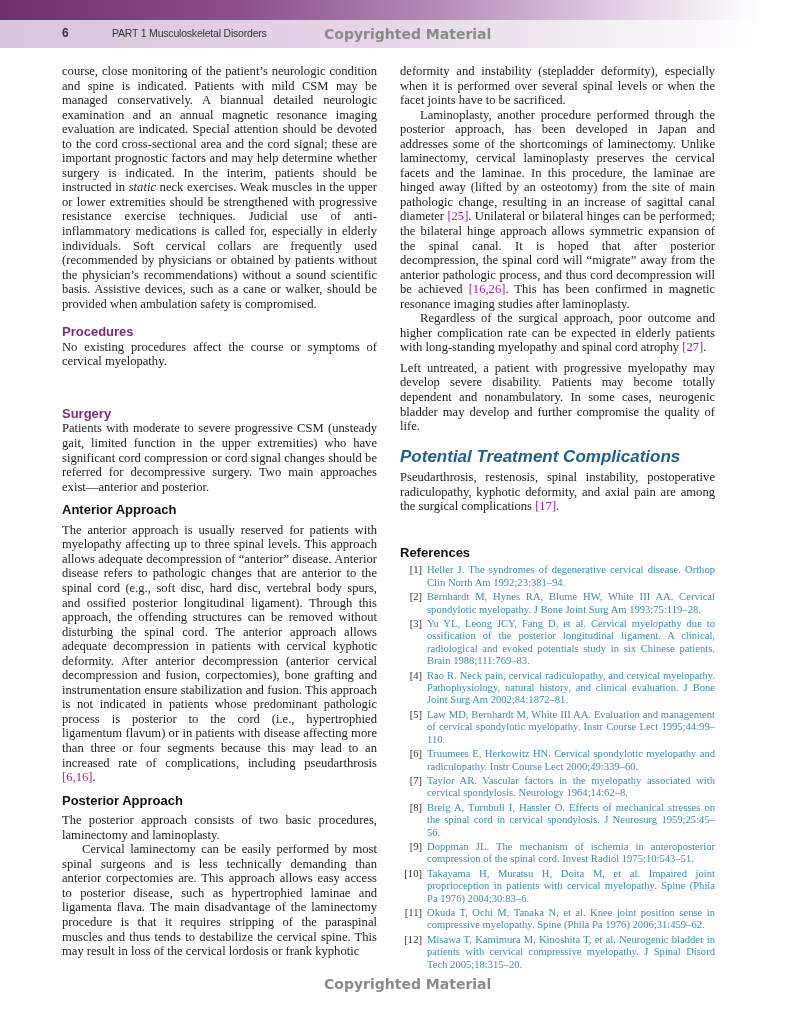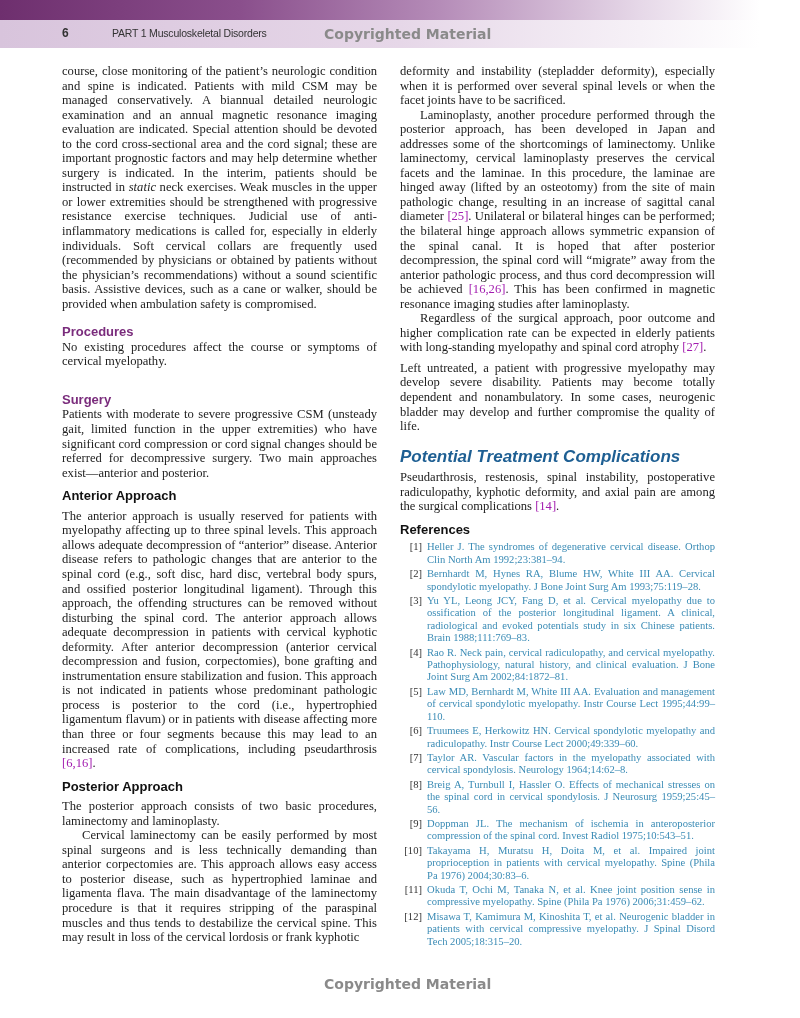--- a/index.html
+++ b/index.html
@@ -65,42 +65,42 @@
 <span class="page-num">6</span>
 <span class="running-head">PART 1  Musculoskeletal Disorders</span>
 <span class="watermark wm-top">Copyrighted Material</span>
 
 <div class="col col-left">
   <p><span>course, close monitoring of the patient’s neurologic condition and spine is indicated. Patients with mild CSM may be managed conservatively. A biannual detailed neurologic examination and an annual magnetic resonance imaging evaluation are indicated. Special attention should be devoted to the cord cross-sectional area and the cord signal; these are important prognostic factors and may help determine whether surgery is indicated. In the interim, patients should be instructed in </span><em>static</em><span> neck exercises. Weak muscles in the upper or lower extremities should be strengthened with progressive resistance exercise techniques. Judicial use of anti-inflammatory medications is called for, especially in elderly individuals. Soft cervical collars are frequently used (recommended by physicians or obtained by patients without the physician’s recommendations) without a sound scientific basis. Assistive devices, such as a cane or walker, should be provided when ambulation safety is compromised.</span></p>
 
   <h3 class="h-purple" style="margin-top:14px;">Procedures</h3>
   <p style="margin-top:0;">No existing procedures affect the course or symptoms of cervical myelopathy.</p>
 
-  <h3 class="h-purple" style="margin-top:24px;">Surgery</h3>
+  <h3 class="h-purple" style="margin-top:38px;">Surgery</h3>
   <p style="">Patients with moderate to severe progressive CSM (unsteady gait, limited function in the upper extremities) who have significant cord compression or cord signal changes should be referred for decompressive surgery. Two main approaches exist—anterior and posterior.</p>
 
   <h4 class="h-black" style="margin-top:9px;">Anterior Approach</h4>
   <p style="margin-top:5px;"><span>The anterior approach is usually reserved for patients with myelopathy affecting up to three spinal levels. This approach allows adequate decompression of “anterior” disease. Anterior disease refers to pathologic changes that are anterior to the spinal cord (e.g., soft disc, hard disc, vertebral body spurs, and ossified posterior longitudinal ligament). Through this approach, the offending structures can be removed without disturbing the spinal cord. The anterior approach allows adequate decompression in patients with cervical kyphotic deformity. After anterior decompression (anterior cervical decompression and fusion, corpectomies), bone grafting and instrumentation ensure stabilization and fusion. This approach is not indicated in patients whose predominant pathologic process is posterior to the cord (i.e., hypertrophied ligamentum flavum) or in patients with disease affecting more than three or four segments because this may lead to an increased rate of complications, including pseudarthrosis </span><span class="cite">[6,16]</span><span>.</span></p>
 
   <h4 class="h-black" style="margin-top:9px;">Posterior Approach</h4>
   <p style="margin-top:5px;">The posterior approach consists of two basic procedures, laminectomy and laminoplasty.</p>
   <p class="indent">Cervical laminectomy can be easily performed by most spinal surgeons and is less technically demanding than anterior corpectomies are. This approach allows easy access to posterior disease, such as hypertrophied laminae and ligamenta flava. The main disadvantage of the laminectomy procedure is that it requires stripping of the paraspinal muscles and thus tends to destabilize the cervical spine. This may result in loss of the cervical lordosis or frank kyphotic</p>
 </div>
 
 <div class="col col-right">
   <p>deformity and instability (stepladder deformity), especially when it is performed over several spinal levels or when the facet joints have to be sacrificed.</p>
   <p class="indent"><span>Laminoplasty, another procedure performed through the posterior approach, has been developed in Japan and addresses some of the shortcomings of laminectomy. Unlike laminectomy, cervical laminoplasty preserves the cervical facets and the laminae. In this procedure, the laminae are hinged away (lifted by an osteotomy) from the site of main pathologic change, resulting in an increase of sagittal canal diameter </span><span class="cite">[25]</span><span>. Unilateral or bilateral hinges can be performed; the bilateral hinge approach allows symmetric expansion of the spinal canal. It is hoped that after posterior decompression, the spinal cord will “migrate” away from the anterior pathologic process, and thus cord decompression will be achieved </span><span class="cite">[16,26]</span><span>. This has been confirmed in magnetic resonance imaging studies after laminoplasty.</span></p>
   <p class="indent"><span>Regardless of the surgical approach, poor outcome and higher complication rate can be expected in elderly patients with long-standing myelopathy and spinal cord atrophy </span><span class="cite">[27]</span><span>.</span></p>
 
   <p style="margin-top:6px;">Left untreated, a patient with progressive myelopathy may develop severe disability. Patients may become totally dependent and nonambulatory. In some cases, neurogenic bladder may develop and further compromise the quality of life.</p>
 
   <h2 class="h-blue" style="margin-top:16px;">Potential Treatment Complications</h2>
-  <p style="margin-top:6px;"><span>Pseudarthrosis, restenosis, spinal instability, postoperative radiculopathy, kyphotic deformity, and axial pain are among the surgical complications </span><span class="cite">[14]</span><span>.</span></p>
+  <p style="margin-top:6px;"><span>Pseudarthrosis, restenosis, spinal instability, postoperative radiculopathy, kyphotic deformity, and axial pain are among the surgical complications </span><span class="cite">[17]</span><span>.</span></p>
 
-  <h3 class="ref-heading" style="margin-top:9px;">References</h3>
+  <h3 class="ref-heading" style="margin-top:32px;">References</h3>
   <ol class="refs" id="refs-list">
       <li>
         <span class="ref-num">[1]</span>
         <span class="ref-text">Heller J. The syndromes of degenerative cervical disease. Orthop Clin North Am 1992;23:381–94.</span>
       </li>
       <li>
         <span class="ref-num">[2]</span>
         <span class="ref-text">Bernhardt M, Hynes RA, Blume HW, White III AA. Cervical spondylotic myelopathy. J Bone Joint Surg Am 1993;75:119–28.</span>
       </li>
       <li>

